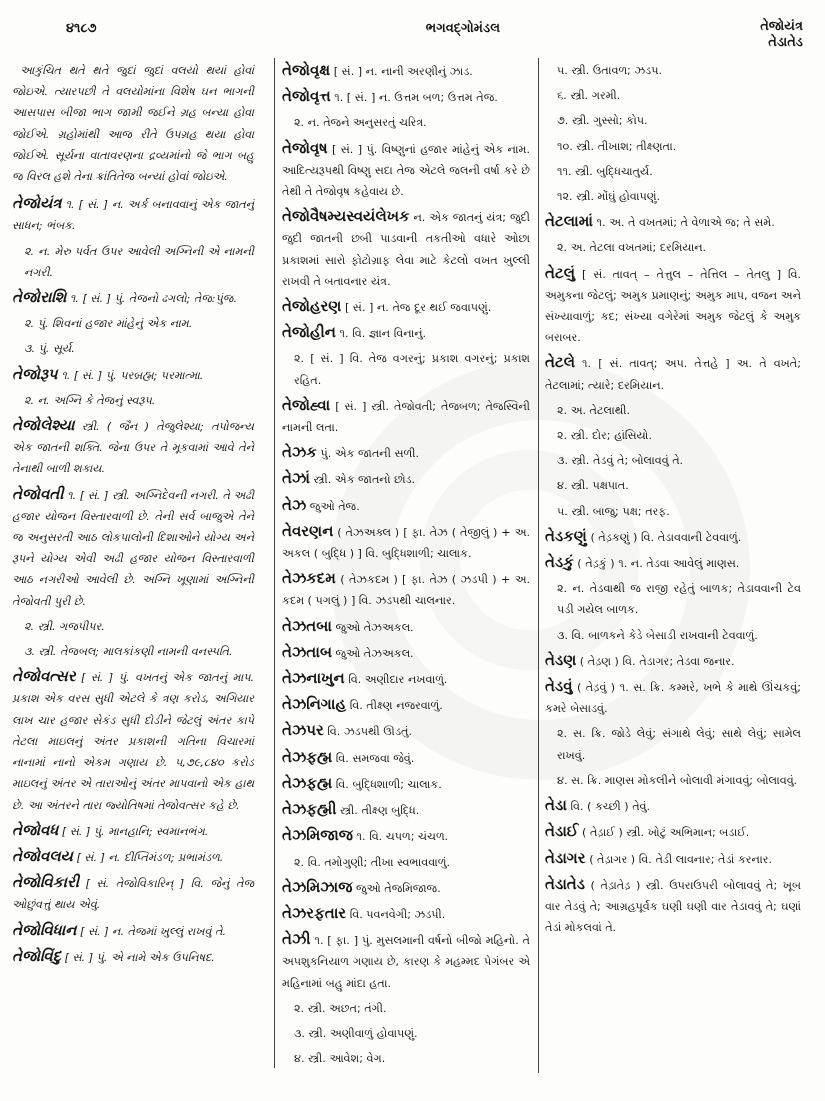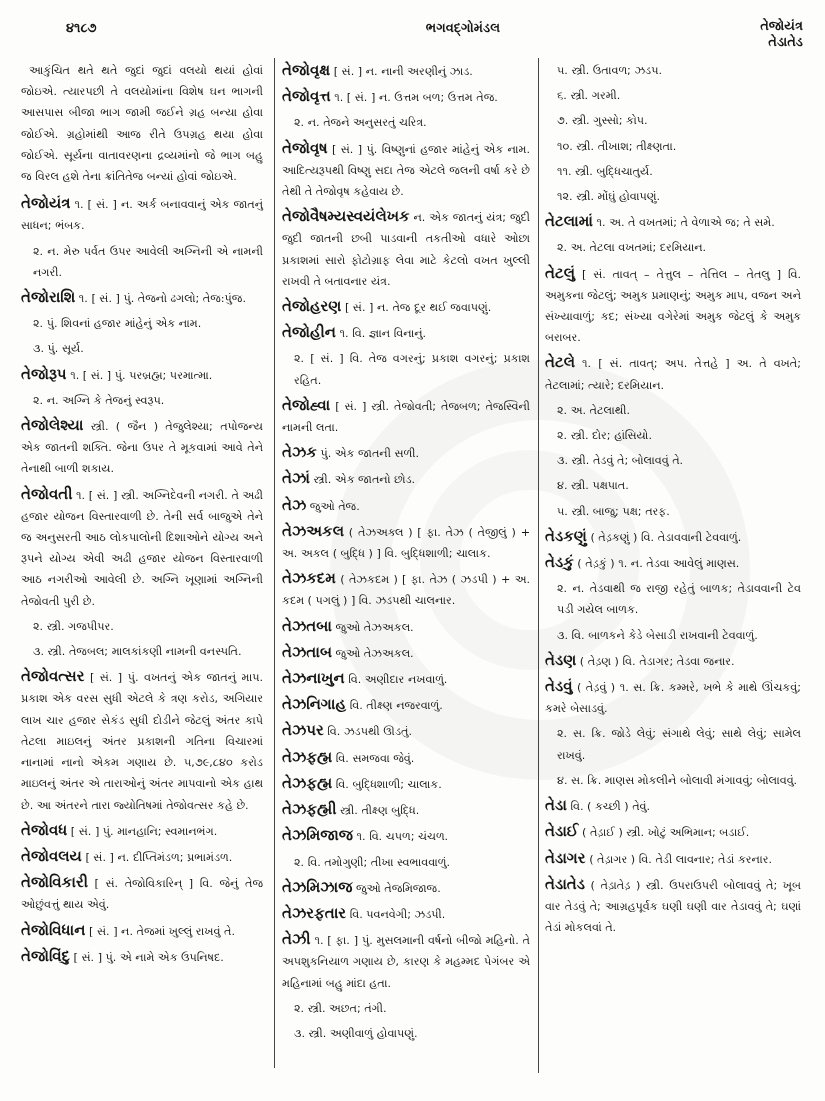--- a/index.html
+++ b/index.html
@@ -17,21 +17,21 @@
     }
     .header {
       position: absolute; left: 0; top: 0; width: 825px; height: 52px;
     }
     .page-num { position: absolute; left: 34px; top: 20px; font-size: 13px; font-weight: bold; padding-left: 32px; }
     .book-title { position: absolute; left: 340px; top: 20px; width: 160px; text-align: right; font-size: 13px; font-weight: bold; }
     .guide-words { position: absolute; right: 22px; top: 18px; text-align: right; font-size: 13px; font-weight: bold; line-height: 16px; }
     .col {
       position: absolute; top: 60px; font-size: 11.2px; line-height: 21.2px;
     }
-    .col-1 { left: 21px; width: 242px; }
+    .col-1 { left: 12px; width: 242px; font-style: italic; }
     .col-2 { left: 282px; width: 248px; }
     .col-3 { left: 545px; width: 256px; }
     .divider { position: absolute; top: 58px; width: 1px; background: #444; }
     .divider-1 { left: 274px; height: 1010px; }
     .divider-2 { left: 538px; height: 1015px; }
     .entry { margin: 0 0 4px 0; text-align: justify; }
     .entry .hw { font-weight: bold; font-size: 15px; margin-top: 22px; }
     .entry .def { }
     .sense { margin: 0 0 4px 12px; text-align: justify; }
     .para { text-indent: 8px; text-align: justify; margin: 0 0 6px 0; }
@@ -80,37 +80,38 @@
     <div class="sense">૨. ન. તેજને અનુસરતું ચરિત્ર.</div>
     <div class="entry"><span class="hw">તેજોવૃષ</span> <span class="def">[ સં. ] પું. વિષ્ણુનાં હજાર માંહેનું એક નામ. આદિત્યરૂપથી વિષ્ણુ સદા તેજ એટલે જલની વર્ષા કરે છે તેથી તે તેજોવૃષ કહેવાય છે.</span></div>
     <div class="entry"><span class="hw">તેજોવૈષમ્યસ્વયંલેખક</span> <span class="def">ન. એક જાતનું યંત્ર; જુદી જુદી જાતની છબી પાડવાની તકતીઓ વધારે ઓછા પ્રકાશમાં સારો ફોટોગ્રાફ લેવા માટે કેટલો વખત ખુલ્લી રાખવી તે બતાવનાર યંત્ર.</span></div>
     <div class="entry"><span class="hw">તેજોહરણ</span> <span class="def">[ સં. ] ન. તેજ દૂર થઈ જવાપણું.</span></div>
     <div class="entry"><span class="hw">તેજોહીન</span> <span class="def">૧. વિ. જ્ઞાન વિનાનું.</span></div>
     <div class="sense">૨. [ સં. ] વિ. તેજ વગરનું; પ્રકાશ વગરનું; પ્રકાશ રહિત.</div>
     <div class="entry"><span class="hw">તેજોહ્વા</span> <span class="def">[ સં. ] સ્ત્રી. તેજોવતી; તેજબળ; તેજસ્વિની નામની લતા.</span></div>
     <div class="entry"><span class="hw">તેઝક</span> <span class="def">પું. એક જાતની સળી.</span></div>
     <div class="entry"><span class="hw">તેઝાં</span> <span class="def">સ્ત્રી. એક જાતનો છોડ.</span></div>
     <div class="entry"><span class="hw">તેઝ</span> <span class="def">જુઓ તેજ.</span></div>
-    <div class="entry"><span class="hw">તેઝઅકલ</span> <span class="def">( તેઝઅક્લ ) [ ફા. તેઝ ( તેજીલું ) + અ. અકલ ( બુદ્ધિ ) ] વિ. બુદ્ધિશાળી; ચાલાક.</span></div>
+    <div class="entry"><span class="hw">તેવરણન</span> <span class="def">( તેઝઅક્લ ) [ ફા. તેઝ ( તેજીલું ) + અ. અકલ ( બુદ્ધિ ) ] વિ. બુદ્ધિશાળી; ચાલાક.</span></div>
     <div class="entry"><span class="hw">તેઝકદમ</span> <span class="def">( તેઝકદમ ) [ ફા. તેઝ ( ઝડપી ) + અ. કદમ ( પગલું ) ] વિ. ઝડપથી ચાલનાર.</span></div>
     <div class="entry"><span class="hw">તેઝતબા</span> <span class="def">જુઓ તેઝઅકલ.</span></div>
     <div class="entry"><span class="hw">તેઝતાબ</span> <span class="def">જુઓ તેઝઅકલ.</span></div>
     <div class="entry"><span class="hw">તેઝનાખુન</span> <span class="def">વિ. અણીદાર નખવાળું.</span></div>
     <div class="entry"><span class="hw">તેઝનિગાહ</span> <span class="def">વિ. તીક્ષ્ણ નજરવાળું.</span></div>
     <div class="entry"><span class="hw">તેઝપર</span> <span class="def">વિ. ઝડપથી ઊડતું.</span></div>
     <div class="entry"><span class="hw">તેઝફહ્મ</span> <span class="def">વિ. સમજવા જેવું.</span></div>
     <div class="entry"><span class="hw">તેઝફહ્મ</span> <span class="def">વિ. બુદ્ધિશાળી; ચાલાક.</span></div>
     <div class="entry"><span class="hw">તેઝફહ્મી</span> <span class="def">સ્ત્રી. તીક્ષ્ણ બુદ્ધિ.</span></div>
     <div class="entry"><span class="hw">તેઝમિજાજ</span> <span class="def">૧. વિ. ચપળ; ચંચળ.</span></div>
     <div class="sense">૨. વિ. તમોગુણી; તીખા સ્વભાવવાળું.</div>
     <div class="entry"><span class="hw">તેઝમિઝાજ</span> <span class="def">જુઓ તેજમિજાજ.</span></div>
     <div class="entry"><span class="hw">તેઝરફતાર</span> <span class="def">વિ. પવનવેગી; ઝડપી.</span></div>
     <div class="entry"><span class="hw">તેઝી</span> <span class="def">૧. [ ફા. ] પું. મુસલમાની વર્ષનો બીજો મહિનો. તે અપશુકનિયાળ ગણાય છે, કારણ કે મહમ્મદ પેગંબર એ મહિનામાં બહુ માંદા હતા.</span></div>
     <div class="sense">૨. સ્ત્રી. અછત; તંગી.</div>
     <div class="sense">૩. સ્ત્રી. અણીવાળું હોવાપણું.</div>
+    <div class="sense">૪. સ્ત્રી. આવેશ; વેગ.</div>
   </div>
 <div class="col col-3">
     <div class="sense">૫. સ્ત્રી. ઉતાવળ; ઝડપ.</div>
     <div class="sense">૬. સ્ત્રી. ગરમી.</div>
     <div class="sense">૭. સ્ત્રી. ગુસ્સો; કોપ.</div>
     <div class="sense">૧૦. સ્ત્રી. તીખાશ; તીક્ષ્ણતા.</div>
     <div class="sense">૧૧. સ્ત્રી. બુદ્ધિચાતુર્ય.</div>
     <div class="sense">૧૨. સ્ત્રી. મોંઘું હોવાપણું.</div>
     <div class="entry"><span class="hw">તેટલામાં</span> <span class="def">૧. અ. તે વખતમાં; તે વેળાએ જ; તે સમે.</span></div>
     <div class="sense">૨. અ. તેટલા વખતમાં; દરમિયાન.</div>

